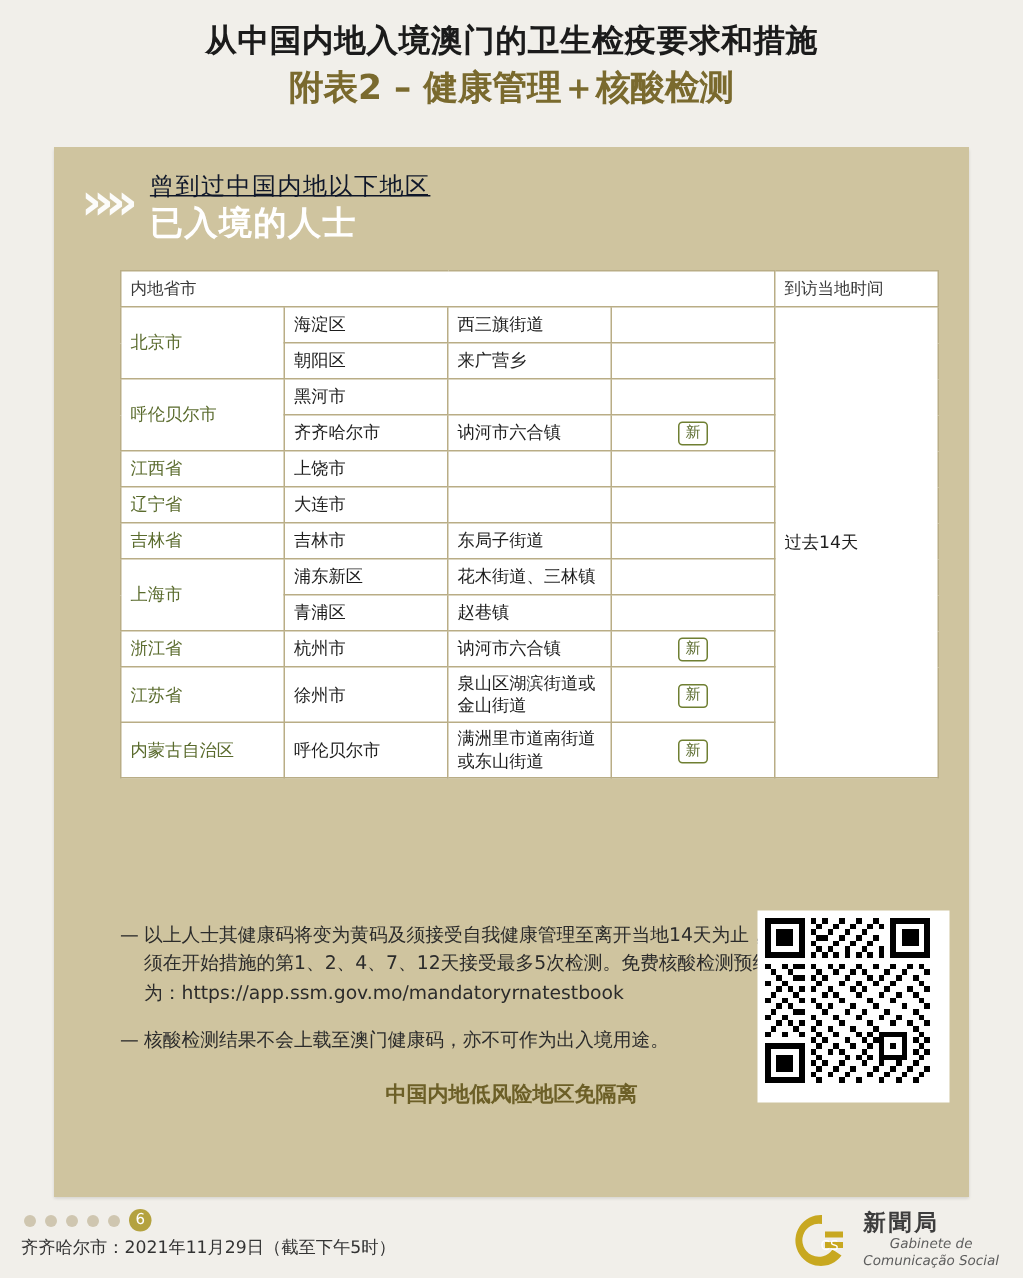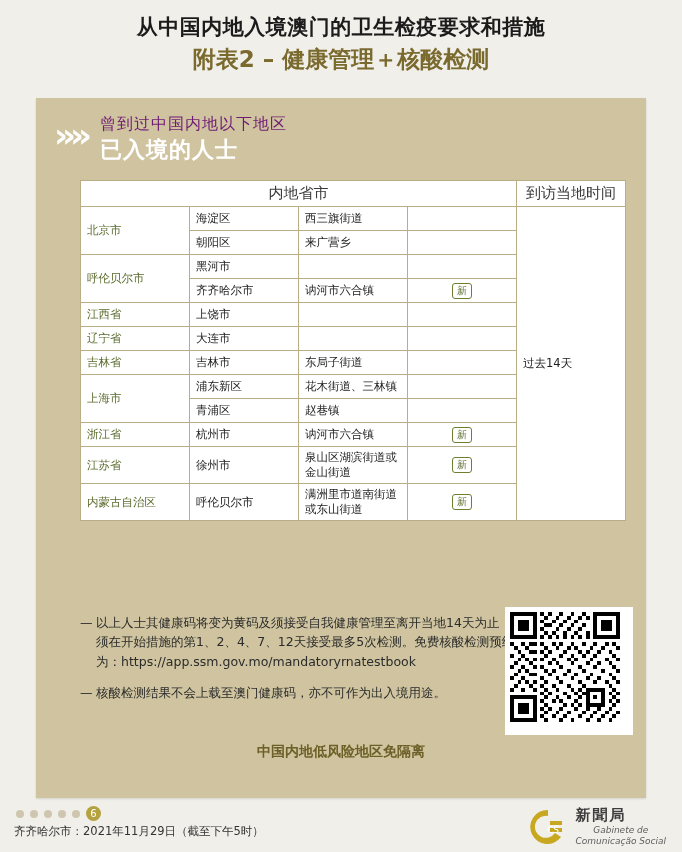--- a/index.html
+++ b/index.html
@@ -59,24 +59,25 @@
     color: #ffffff;
     font-size: 34px;
     line-height: 34px;
     font-weight: bold;
     letter-spacing: -6px;
     margin-right: 14px;
     margin-top: 4px;
     opacity: .95;
   }
   .card-head-text .sub {
-    color: #701a75;
+    color: #0f172a;
     font-size: 16px;
     line-height: 20px;
     letter-spacing: 1px;
+    text-decoration: underline;
   }
   .card-head-text .main {
     color: #ffffff;
     font-size: 22px;
     font-weight: bold;
     line-height: 28px;
     letter-spacing: 1px;
     margin-top: 2px;
   }
   
@@ -92,22 +93,22 @@
     table-layout: fixed;
   }
   table.tbl td, table.tbl th {
     border: 1px solid #b9ad86;
     padding: 3px 6px;
     vertical-align: middle;
     height: 17px;
     font-weight: normal;
   }
   table.tbl th {
-    text-align: center;
-    font-size: 15px;
+    text-align: left;
+    font-size: 11px;
     color: #3a3a3a;
   }
   .col-prov { width: 78px; color: #5a6b2d; }
   .col-city { width: 74px; color: #1d1d1d; }
   .col-area { width: 262px; color: #1d1d1d; }
   .col-new  { width: 58px; text-align: center; }
   .col-time { width: 96px; color: #1d1d1d; text-align: left; padding-left: 10px; }
   .badge-new {
     display: inline-block;
     border: 1px solid #6f7f32;
@@ -146,21 +147,21 @@
     height: 118px;
     background: #ffffff;
     border: 4px solid #ffffff;
     box-shadow: 0 0 0 1px #ffffff;
   }
   .qr canvas, .qr svg { display: block; }
   .footer-note {
     position: absolute;
     left: 0;
     right: 0;
-    top: 645px;
+    top: 623px;
     text-align: center;
     color: #6c5f27;
     font-size: 14px;
     font-weight: bold;
   }
   
   .bottom {
     position: absolute;
     left: 0;
     bottom: 0;

